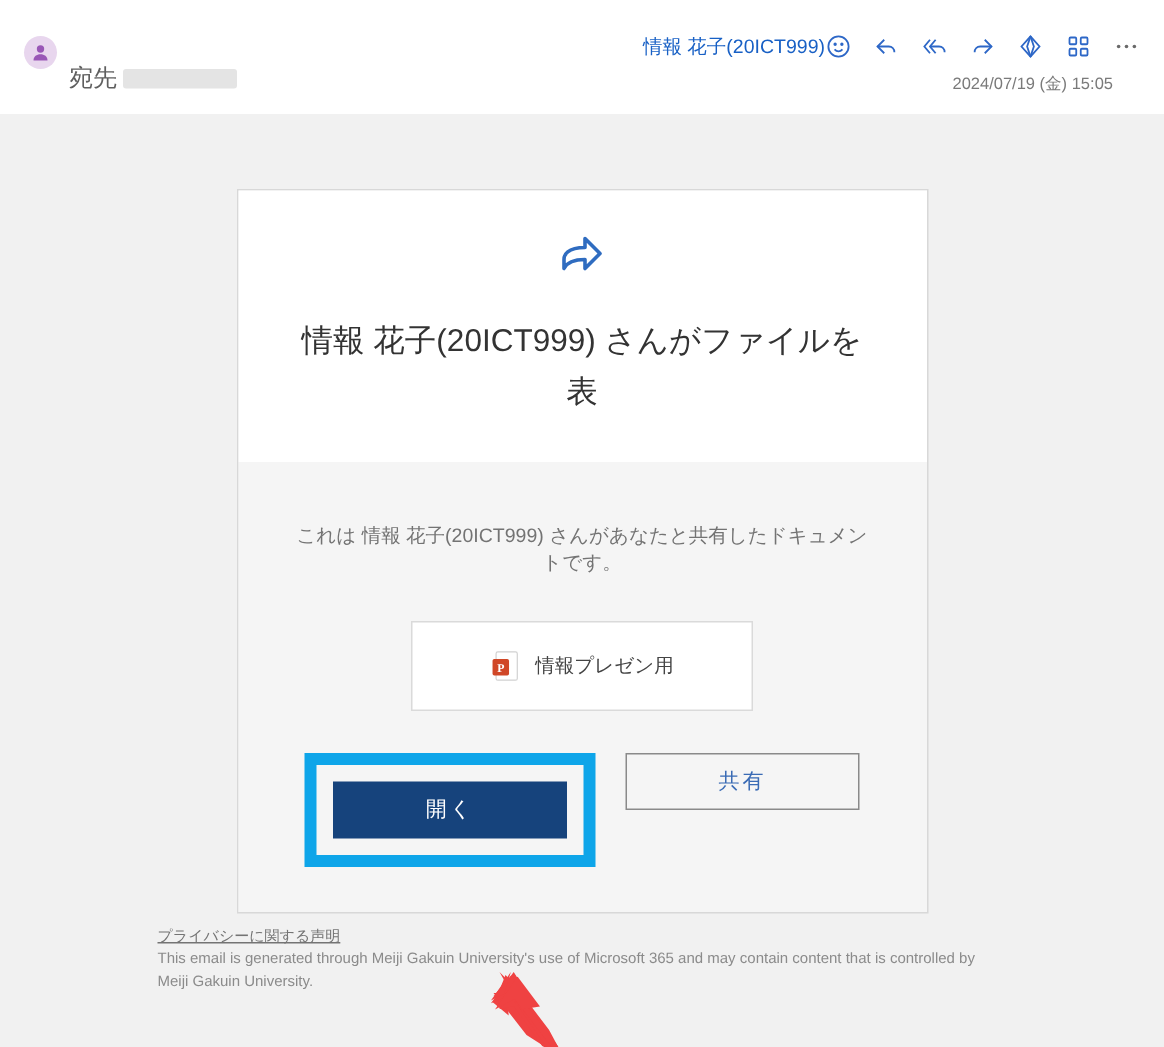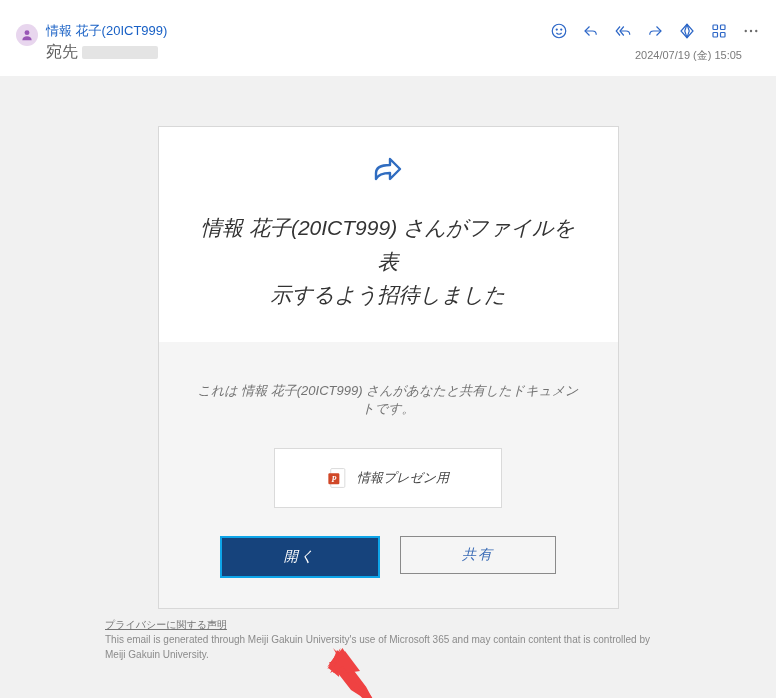--- a/index.html
+++ b/index.html
@@ -19,21 +19,21 @@
   }
   .avatar {
     width: 22px; height: 22px;
     border-radius: 50%;
     background: #e8d6ee;
     display: flex; align-items: center; justify-content: center;
     margin-right: 8px;
     margin-top: 2px;
   }
   .avatar svg { width: 14px; height: 14px; }
-  .sender-block { flex: 1; }
+  .sender-block { flex: 1; text-align: right; }
   .sender-name {
     color: #1860c5;
     font-size: 13px;
     line-height: 18px;
   }
   .recipient-line {
     display: flex; align-items: center;
     gap: 4px;
     margin-top: 2px;
   }
@@ -68,21 +68,20 @@
     background: #f1f1f1;
     padding: 50px 0 10px;
     margin-top: 5px;
     height: 622px;
     position: relative;
   }
   .share-card {
     width: 461px;
     margin: 0 auto;
     border: 1px solid #d8d8d8;
-    font-style: italic;
   }
   .card-top {
     background: #ffffff;
     text-align: center;
     padding: 28px 40px 30px;
   }
   .share-icon-c {
     width: 36px; height: 36px;
     margin: 0 auto 20px;
   }
@@ -134,22 +133,22 @@
     font-size: 14px;
     letter-spacing: 2px;
     cursor: pointer;
     border: 1px solid transparent;
   }
   .btn-primary {
     background: #16437c;
     color: #fff;
   }
   .btn-primary-wrap {
-    border: 2px solid #0ea5e9;
-    padding: 0;
+    border: 8px solid #0ea5e9;
+    padding: 11px;
     background: #f05c5c00;
     position: relative;
   }
   .btn-secondary {
     background: transparent;
     border: 1px solid #8a8a8a;
     color: #3a6bb5;
   }
   .footer {
     width: 566px;
@@ -244,21 +243,20 @@
 <div class="content-area">
   <div class="share-card">
     <div class="card-top">
       <div class="share-icon-c">
         <svg viewBox="0 0 36 36" fill="none" stroke="#2f6cc0" stroke-width="2.4" stroke-linejoin="round" stroke-linecap="round">
           <path d="M6 18c0-3 2-8 14-8V4l10 10-10 10v-6c-8 0-12 2-14 6v-6z" fill="none"></path>
         </svg>
       </div>
       <div class="invite-title">
         <span>情報 花子(20ICT999) さんがファイルを表</span><br>
-        <span>示するよう招待しました</span>
       </div>
     </div>
     <div class="card-body">
       <div class="body-desc">これは 情報 花子(20ICT999) さんがあなたと共有したドキュメントです。</div>
       <div class="file-card">
         <span class="ppt-icon">
           <svg viewBox="0 0 24 28">
             <rect x="4" y="2" width="18" height="24" rx="1.5" fill="#fff" stroke="#d1d1d1" stroke-width="1"></rect>
             <rect x="1" y="8" width="14" height="14" rx="1.5" fill="#d04727"></rect>
             <text x="8" y="19" text-anchor="middle" font-size="10" font-weight="700" fill="#fff" font-family="Segoe UI">P</text>

